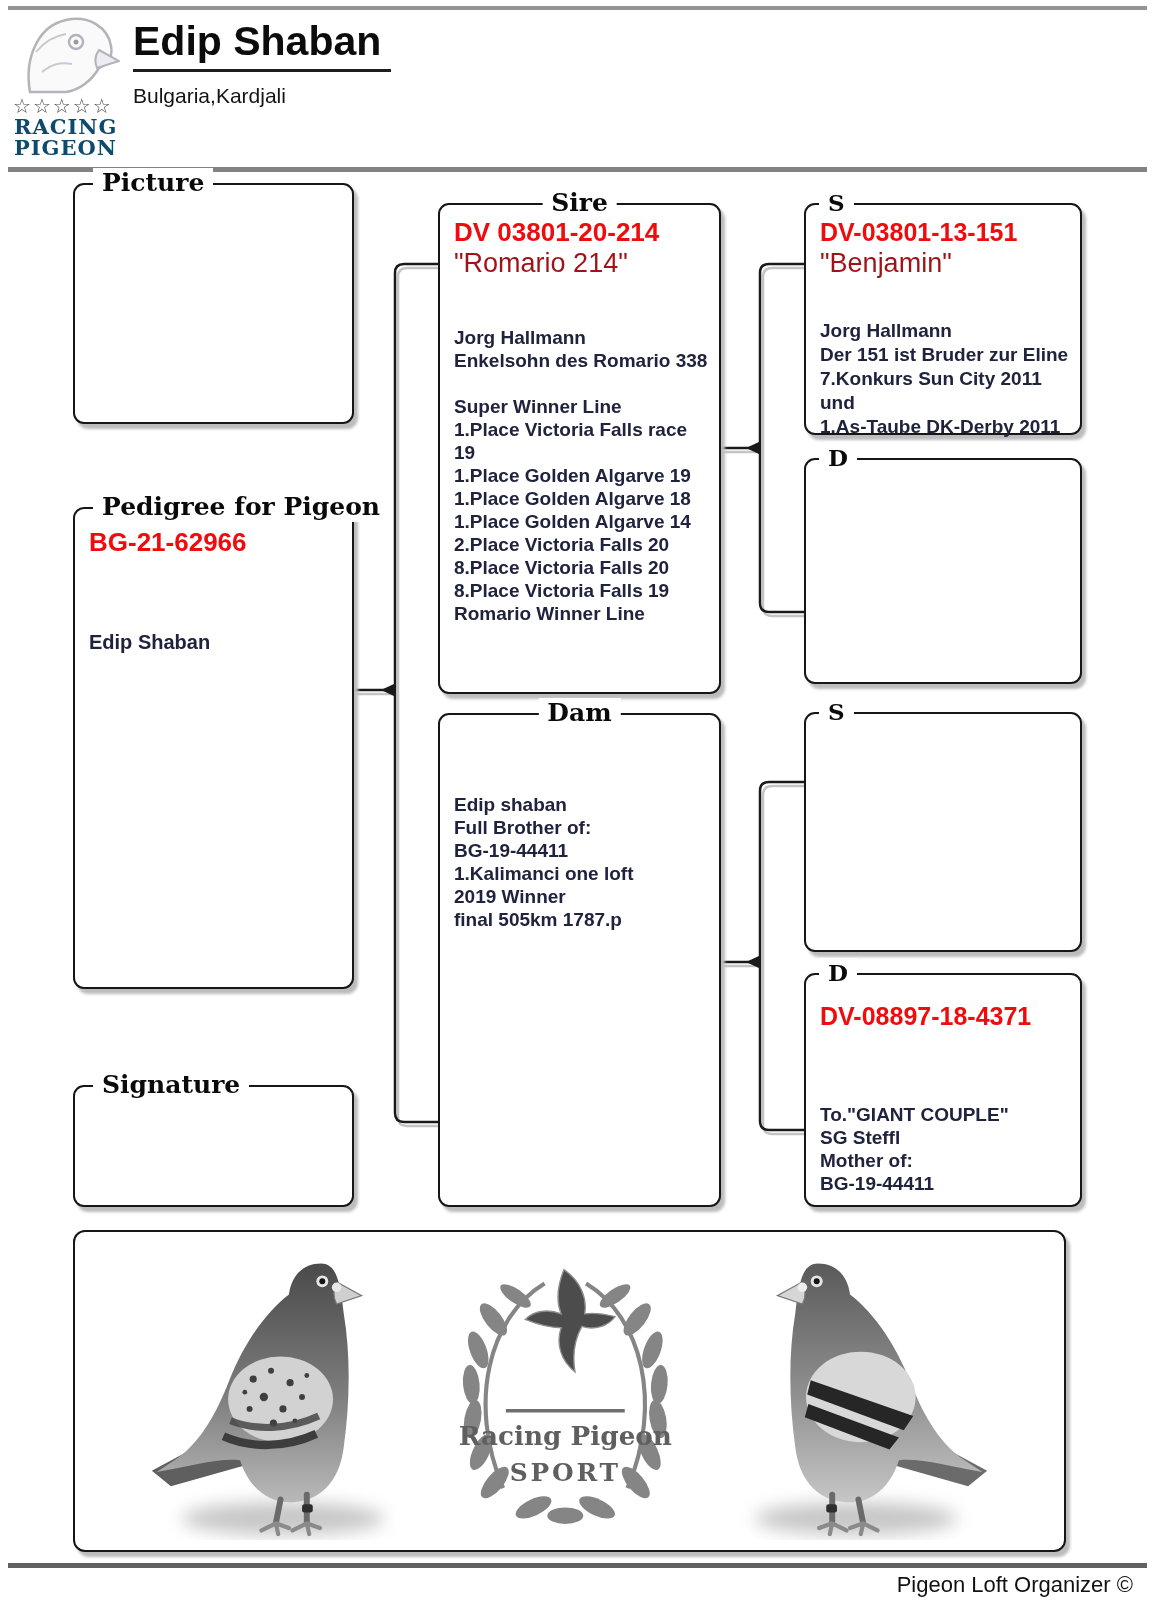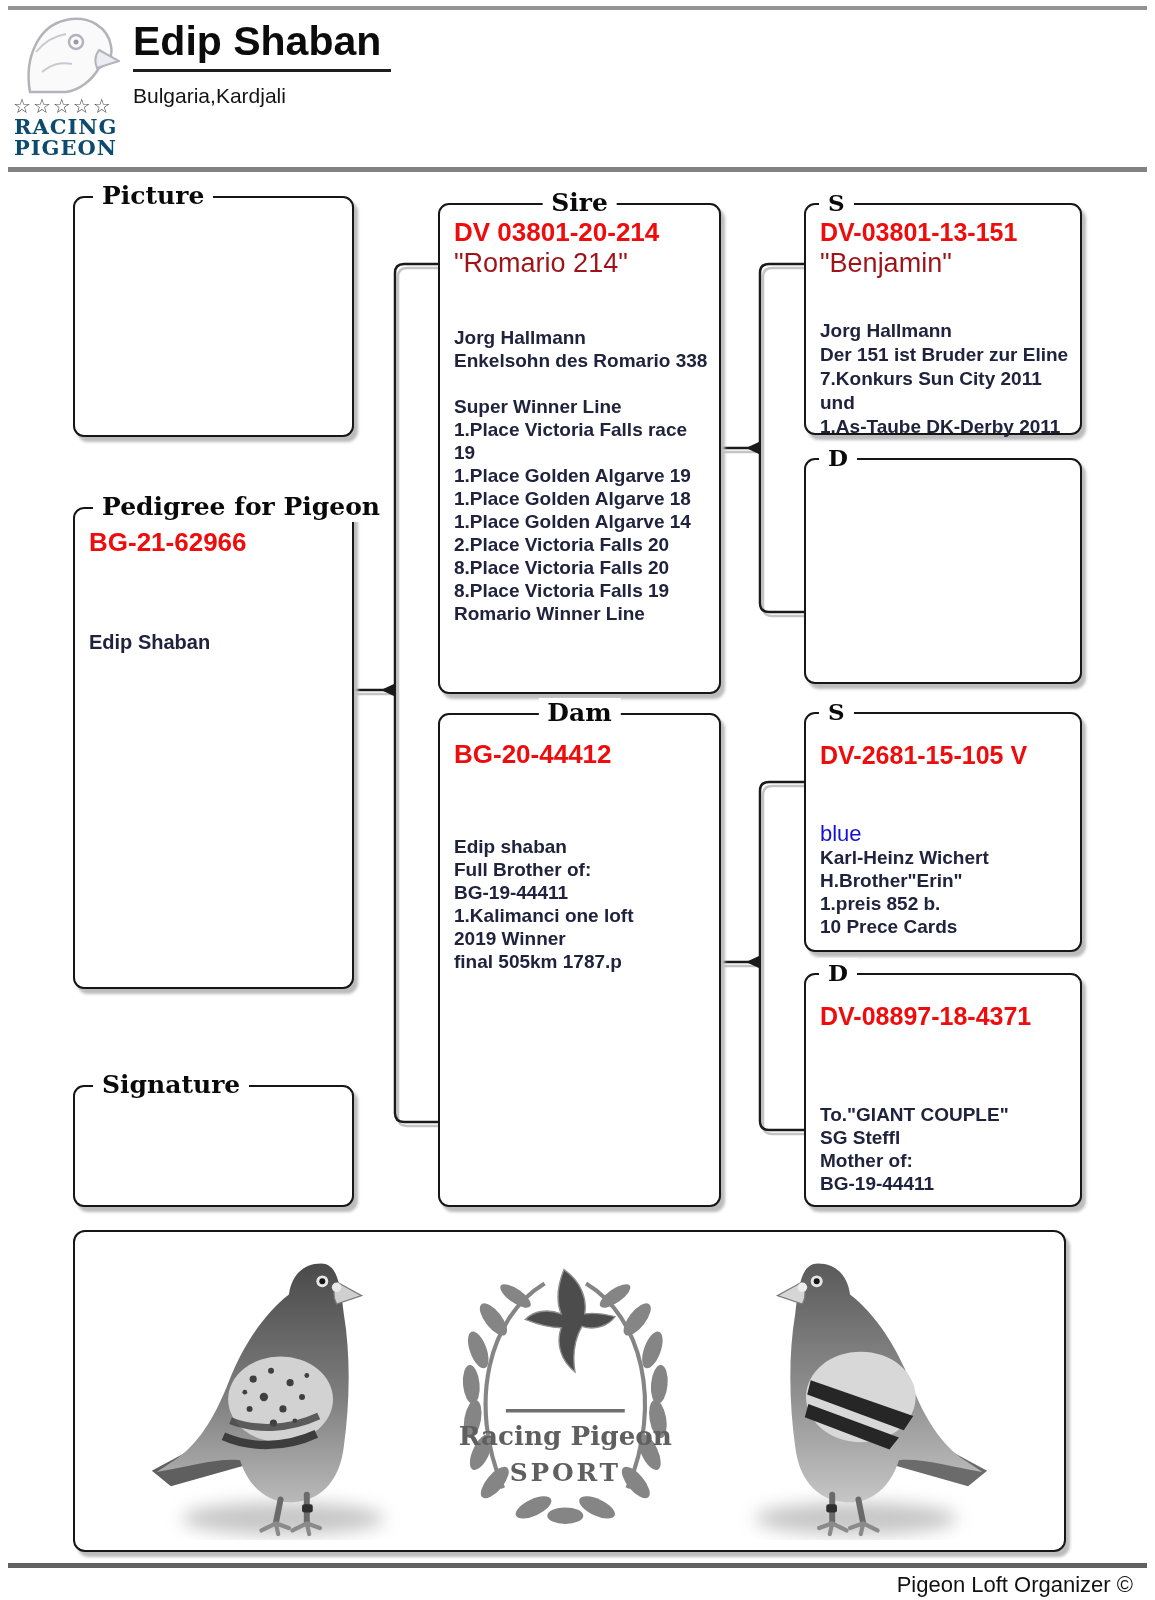--- a/index.html
+++ b/index.html
@@ -29,21 +29,21 @@
   .lab-center{left:50%;transform:translateX(-50%);}
   .lab-sd{left:13px;font-size:23px;}
   .box-content{position:absolute;left:14px;right:8px;top:12px;}
   .ring{font-size:26px;font-weight:bold;line-height:30px;color:var(--ring-red,#e00);}
   .ring-sm{font-size:25px;}
   .pname{font-size:27px;font-weight:normal;line-height:32px;color:var(--name-maroon,#991111);}
   .notes{font-size:19px;font-weight:bold;line-height:23px;color:var(--body-navy,#20233d);white-space:pre-line;}
   .owner{font-size:20px;font-weight:bold;color:var(--body-navy,#20233d);}
   .blue-note{font-size:22px;line-height:24px;color:var(--blue-note,#1612cf);}
 
-  #box-picture{left:73px;top:196px;width:277px;height:237px;text-decoration:underline;}
+  #box-picture{left:73px;top:183px;width:277px;height:237px;text-decoration:underline;}
   #box-pedigree{left:73px;top:507px;width:277px;height:478px;}
   #box-signature{left:73px;top:1085px;width:277px;height:118px;}
   #box-sire{left:438px;top:203px;width:279px;height:487px;}
   #box-dam{left:438px;top:713px;width:279px;height:490px;}
   #box-s1{left:804px;top:203px;width:274px;height:228px;}
   #box-d1{left:804px;top:458px;width:274px;height:222px;}
   #box-s2{left:804px;top:712px;width:274px;height:236px;}
   #box-d2{left:804px;top:973px;width:274px;height:230px;}
   #photo-panel{left:73px;top:1230px;width:989px;height:318px;border-radius:12px;}
 
@@ -144,21 +144,20 @@
 2.Place Victoria Falls 20
 8.Place Victoria Falls 20
 8.Place Victoria Falls 19
 Romario Winner Line</div>
     </div>
   </div>
 
   <div class="box" id="box-dam">
     <div class="box-label lab-center">Dam</div>
     <div class="box-content">
-      <div class="ring mt-dam-ring">BG-20-44412</div>
       <div class="notes mt-dam-notes">Edip shaban
 Full Brother of:
 BG-19-44411
 1.Kalimanci one loft
 2019 Winner
 final 505km 1787.p</div>
     </div>
   </div>
 
   <div class="box" id="box-s1">
@@ -174,28 +173,20 @@
   </div>
 
   <div class="box" id="box-d1">
     <div class="box-label lab-sd">D</div>
     <div class="box-content">
     </div>
   </div>
 
   <div class="box" id="box-s2">
     <div class="box-label lab-sd">S</div>
-    <div class="box-content">
-      <div class="ring ring-sm mt-s2-ring">DV-2681-15-105 V</div>
-      <div class="blue-note mt-s2-blue">blue</div>
-      <div class="notes">Karl-Heinz Wichert
-H.Brother"Erin"
-1.preis 852 b.
-10 Prece Cards</div>
-    </div>
   </div>
 
   <div class="box" id="box-d2">
     <div class="box-label lab-sd">D</div>
     <div class="box-content">
       <div class="ring ring-sm mt-d2-ring">DV-08897-18-4371</div>
       <div class="notes mt-d2-notes">To."GIANT COUPLE"
 SG Steffl
 Mother of:
 BG-19-44411</div>

